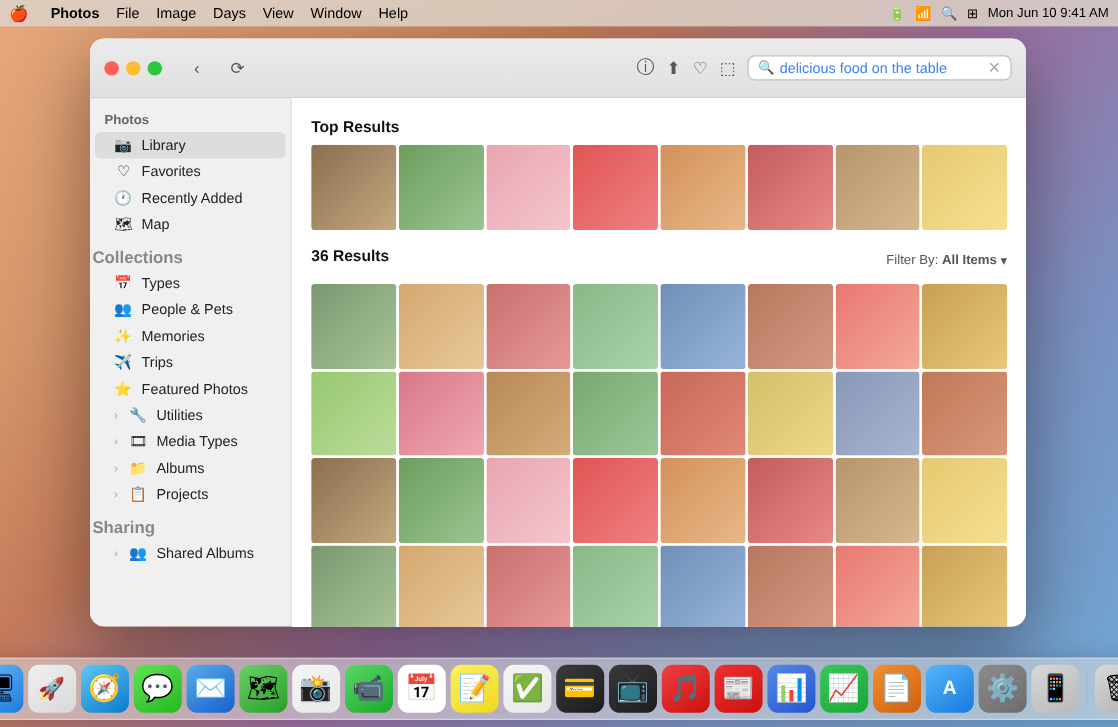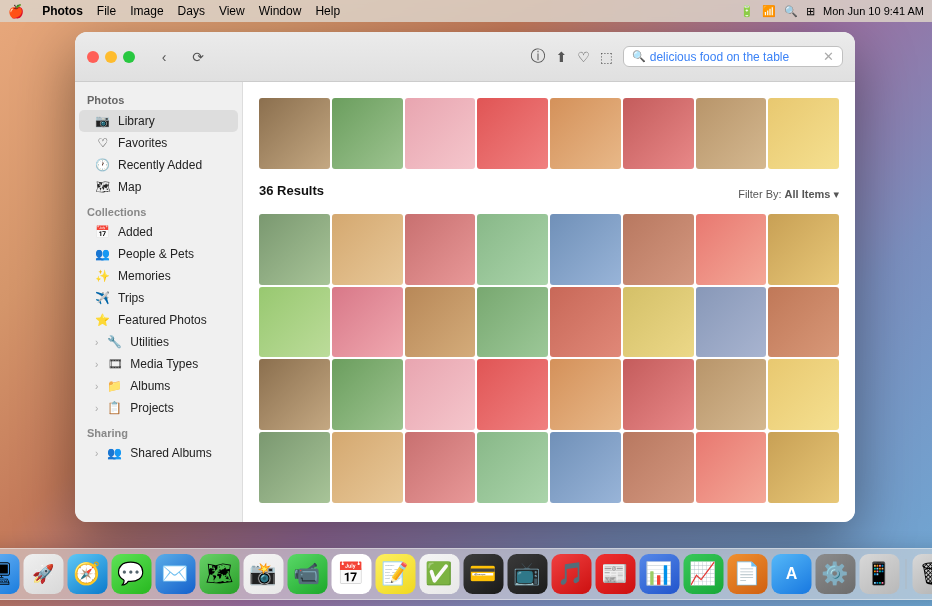--- a/index.html
+++ b/index.html
@@ -140,24 +140,24 @@
     
     .sidebar {
       width: 168px;
       background: #f0f0f0;
       border-right: 1px solid #ddd;
       padding: 8px 0;
       overflow-y: auto;
       flex-shrink: 0;
     }
     .sidebar-section-label {
-      font-size: 11px;
+      font-size: 14px;
       font-weight: 600;
       color: #888;
-      padding: 8px 12px 3px;
+      padding: 8px 2px 3px;
       text-transform: none;
     }
     .sidebar-item {
       display: flex;
       align-items: center;
       gap: 7px;
       padding: 3px 12px 3px 16px;
       font-size: 12px;
       color: #222;
       cursor: pointer;
@@ -393,21 +393,21 @@
       </div>
       <div class="sidebar-item">
         <span class="sidebar-icon">🗺</span>
         <span>Map</span>
       </div>
 
       <div class="sidebar-section-label">Collections</div>
 
       <div class="sidebar-item">
         <span class="sidebar-icon">📅</span>
-        <span>Added</span>
+        <span>Types</span>
       </div>
       <div class="sidebar-item">
         <span class="sidebar-icon">👥</span>
         <span>People &amp; Pets</span>
       </div>
       <div class="sidebar-item">
         <span class="sidebar-icon">✨</span>
         <span>Memories</span>
       </div>
       <div class="sidebar-item">
@@ -442,20 +442,21 @@
       <div class="sidebar-section-label">Sharing</div>
       <div class="sidebar-item">
         <span class="sidebar-expand">›</span>
         <span class="sidebar-icon">👥</span>
         <span>Shared Albums</span>
       </div>
     </div>
 
     <div class="main-content">
 
+      <div class="section-header">Top Results</div>
 
       <div class="top-results-grid">
         <div class="photo-cell">
             <div class="p1"></div>
           </div>
         <div class="photo-cell">
             <div class="p2"></div>
           </div>
         <div class="photo-cell">
             <div class="p3"></div>

